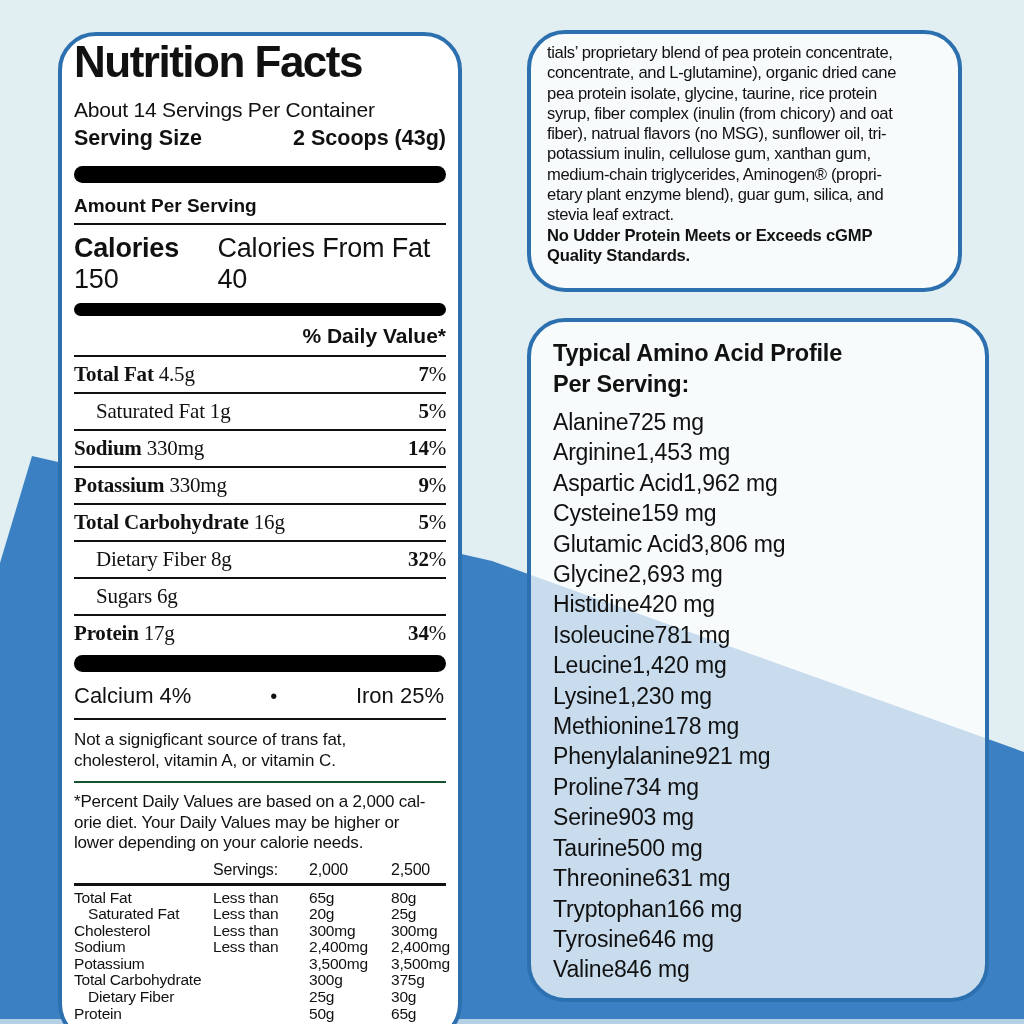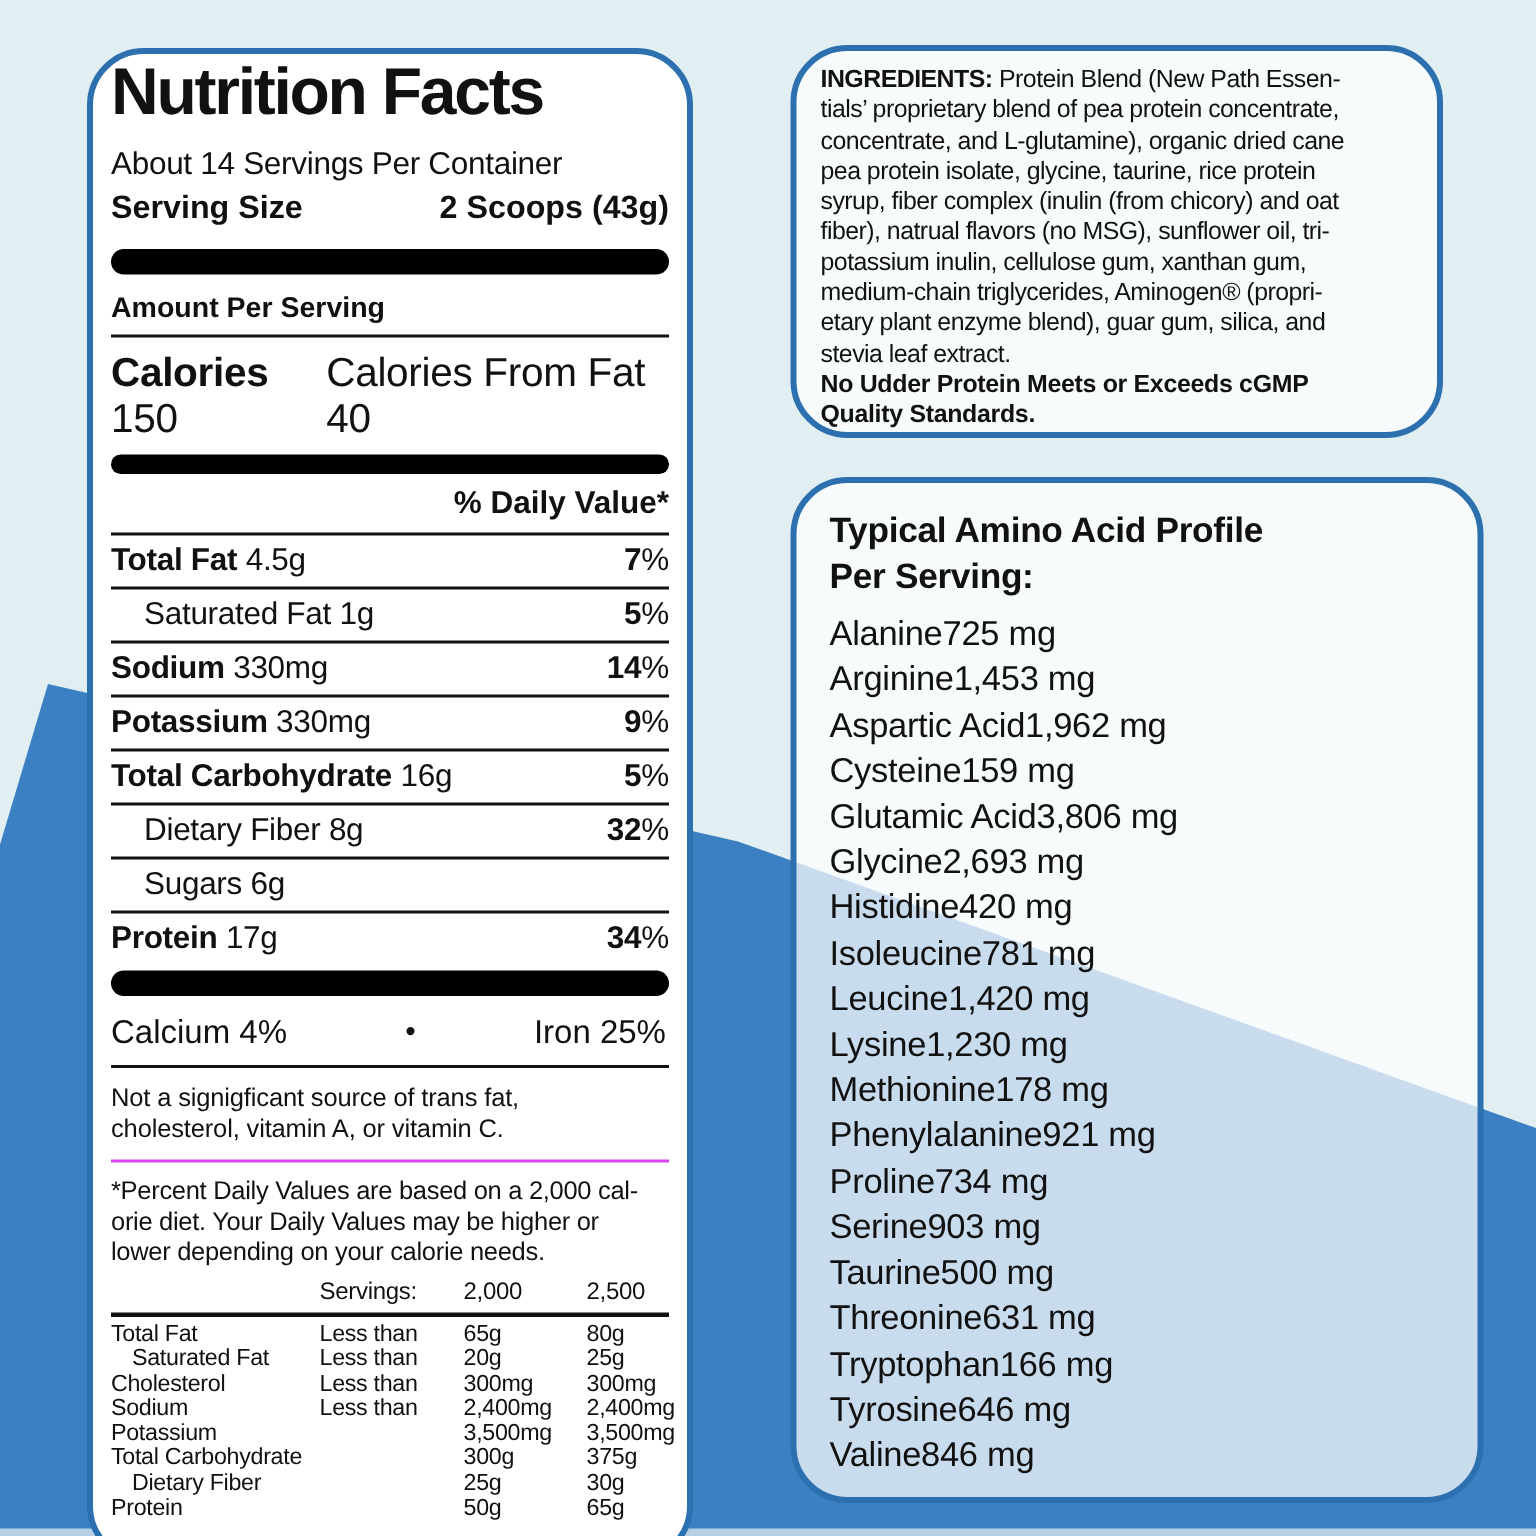--- a/index.html
+++ b/index.html
@@ -35,28 +35,28 @@
   .nf-title{font-size:44px;font-weight:800;letter-spacing:-1.5px;line-height:46px;}
   .nf-servings{font-size:21px;margin-top:13px;letter-spacing:-0.2px;}
   .nf-serving-row{display:flex;justify-content:space-between;font-size:21.5px;font-weight:bold;margin-top:4px;}
   .bar{height:17px;background:#000;border-radius:9px;margin-top:15px;}
   .bar-sm{height:13px;margin-top:6px;}
   .nf-aps{font-size:19px;margin-top:12px;}
   .rule{border-top:2px solid #111;margin-top:6px;}
   .rule-thick{border-top:3px solid #111;margin-top:4px;}
   .nf-cal-row{display:flex;justify-content:space-between;font-size:27px;padding:8px 0 2px 0;letter-spacing:-0.2px;}
   .nf-dv-head{text-align:right;font-size:21px;padding:8px 0 7px 0;border-bottom:2px solid #111;}
-  .nrow{display:flex;justify-content:space-between;align-items:center;font-size:21px;padding:5px 0;border-bottom:2px solid #111;letter-spacing:-0.2px;}
+  .nrow{display:flex;justify-content:space-between;align-items:center;font-size:21px;padding:5px 0;border-bottom:2px solid #111;letter-spacing:-0.2px;font-family:Liberation Serif, serif;}
   .nrow.last{border-bottom:none;}
   .nrow .indent{padding-left:22px;}
   .ndv{font-size:21px;}
   .ndv .num{font-weight:bold;}
   .nf-minerals{display:flex;justify-content:space-between;align-items:center;font-size:22px;padding:11px 2px 9px 0;border-bottom:2px solid #111;}
   .nf-minerals .dot{font-size:20px;}
-  .nf-note{font-size:17px;line-height:21px;padding:9px 0 10px 0;border-bottom:2px solid #d946ef;letter-spacing:-0.1px;}
+  .nf-note{font-size:17px;line-height:21px;padding:9px 0 10px 0;border-bottom:2px solid #14532d;letter-spacing:-0.1px;}
   .nf-foot{font-size:17px;line-height:20.5px;padding:9px 0 2px 0;letter-spacing:-0.2px;}
   .ftable{margin-top:5px;font-size:15.5px;letter-spacing:-0.2px;}
   .fgrid{display:grid;grid-template-columns:139px 96px 82px auto;}
   .ftable-head{font-size:16px;margin-bottom:3px;}
   .frow{line-height:16.6px;}
   .frow .ind{padding-left:14px;display:inline-block;}
   
   .ing-line{font-size:16.6px;line-height:20.3px;letter-spacing:-0.35px;white-space:nowrap;}
   .ing-line.bold{font-weight:bold;letter-spacing:-0.2px;}
   
@@ -191,21 +191,20 @@
         <span>Protein</span>
           <span></span>
           <span>50g</span>
           <span>65g</span>
       </div>
     </div>
   </div>
 </div>
 
 <div class="card card-ing">
-  <div class="ing-line"><span class="b">INGREDIENTS:</span><span> Protein Blend (New Path Essen-</span></div>
   <div class="ing-line">tials’ proprietary blend of pea protein concentrate,</div>
   <div class="ing-line">concentrate, and L-glutamine), organic dried cane</div>
   <div class="ing-line">pea protein isolate, glycine, taurine, rice protein</div>
   <div class="ing-line">syrup, fiber complex (inulin (from chicory) and oat</div>
   <div class="ing-line">fiber), natrual flavors (no MSG), sunflower oil, tri-</div>
   <div class="ing-line">potassium inulin, cellulose gum, xanthan gum,</div>
   <div class="ing-line">medium-chain triglycerides, Aminogen® (propri-</div>
   <div class="ing-line">etary plant enzyme blend), guar gum, silica, and</div>
   <div class="ing-line">stevia leaf extract.</div>
   <div class="ing-line bold">No Udder Protein Meets or Exceeds cGMP</div>

